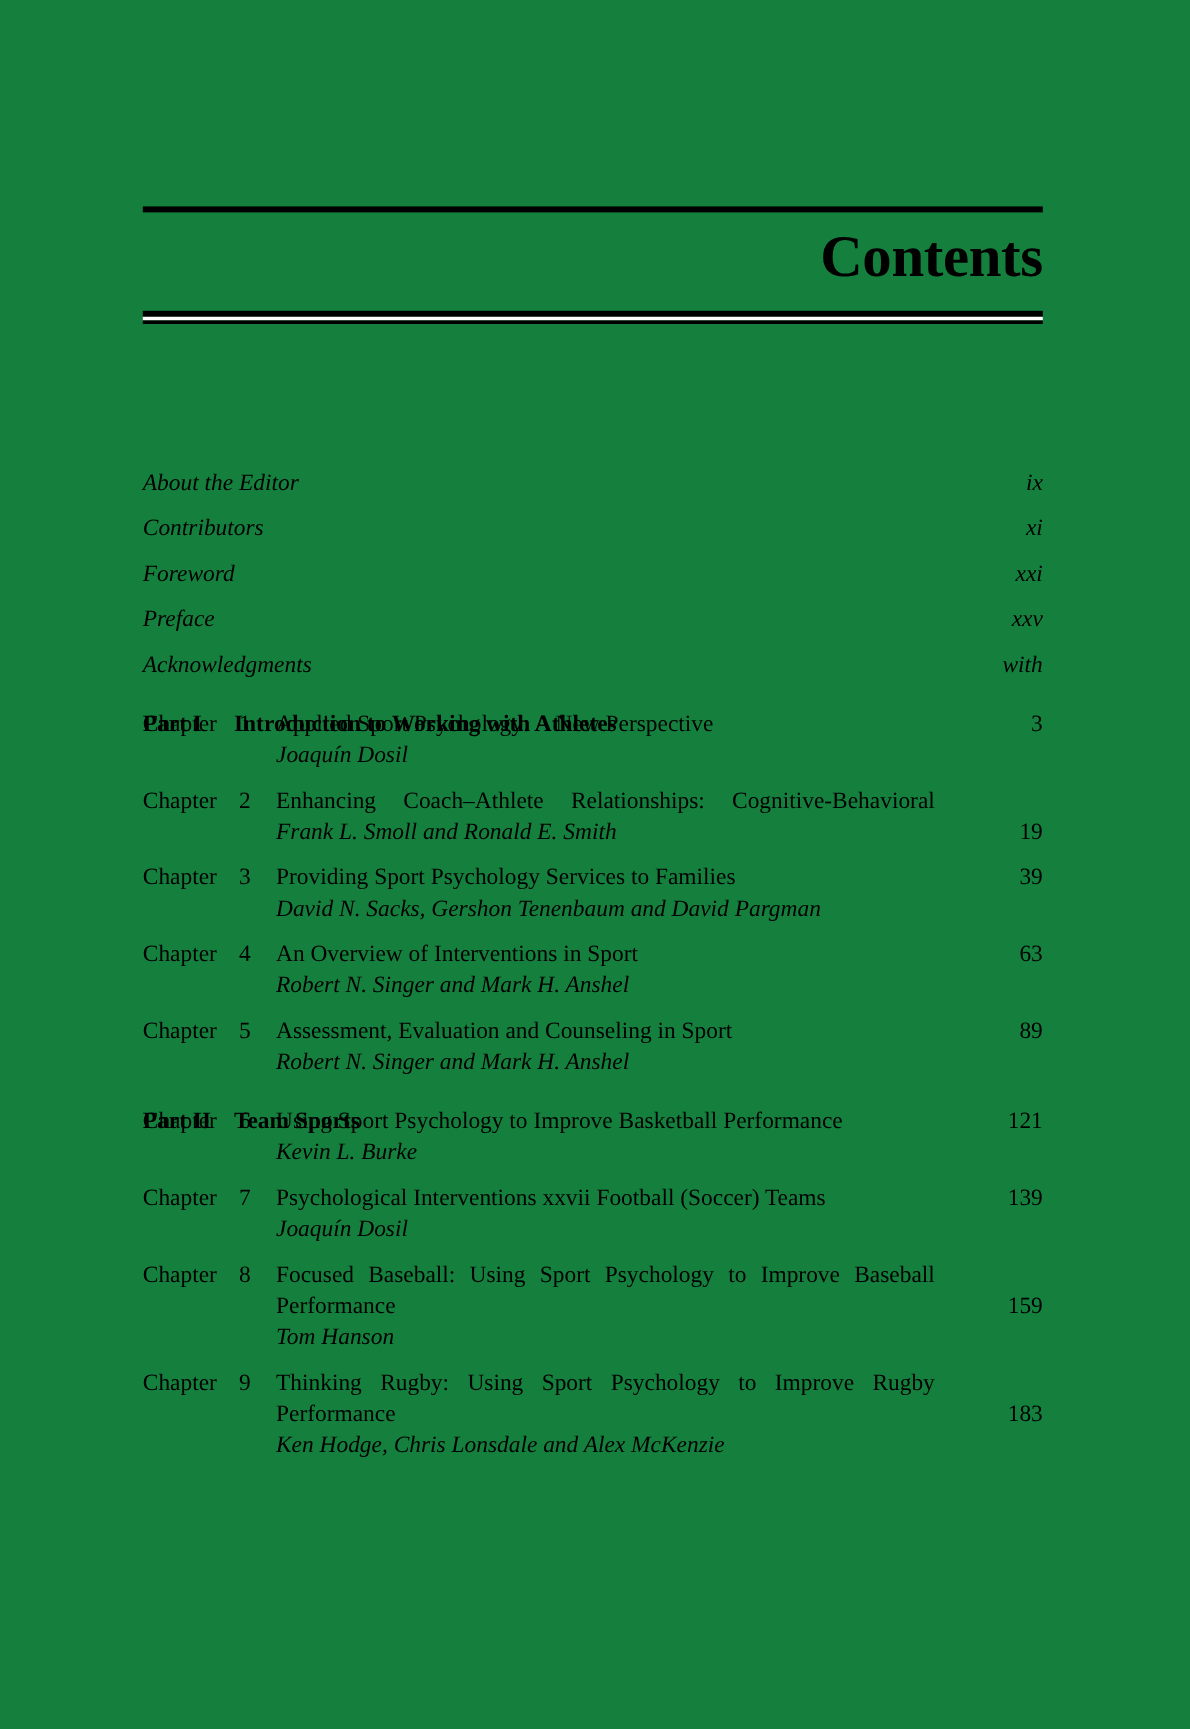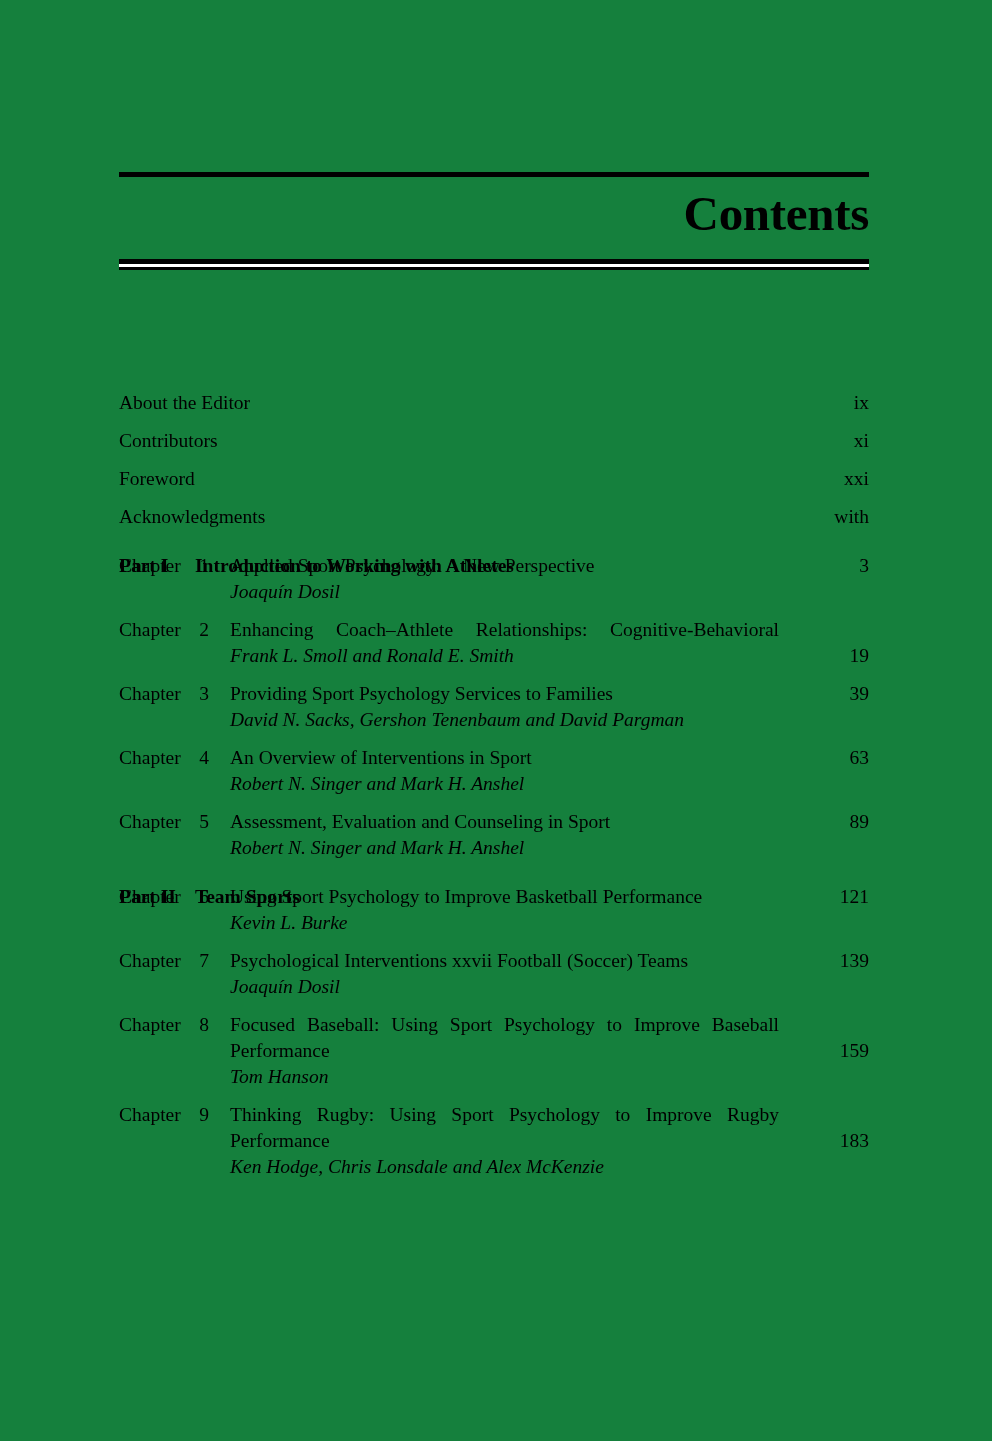--- a/index.html
+++ b/index.html
@@ -70,20 +70,21 @@
     top: 388px;
     width: 750px;
     font-size: 19.5px;
   }
 
   
   .front-row {
     position: relative;
     height: 38px;
     line-height: 30px;
+    font-style: italic;
   }
   .front-label {
     position: absolute;
     left: 0;
     top: 0;
   }
   .front-page {
     position: absolute;
     right: 0;
     top: 0;
@@ -181,20 +182,24 @@
       </div>
       <div class="front-row">
         <span class="front-label">Contributors</span>
         <span class="front-page">xi</span>
       </div>
       <div class="front-row">
         <span class="front-label">Foreword</span>
         <span class="front-page">xxi</span>
       </div>
       <div class="front-row">
+        <span class="front-label">Preface</span>
+        <span class="front-page">xxv</span>
+      </div>
+      <div class="front-row">
         <span class="front-label">Acknowledgments</span>
         <span class="front-page">with</span>
       </div>
       <div class="part-heading first">
         <span class="part-label">Part I</span>
         <span class="part-title">Introduction to Working with Athletes</span>
       </div>
       <div class="chapter">
         <span class="ch-word">Chapter</span>
         <span class="ch-num">1</span>

